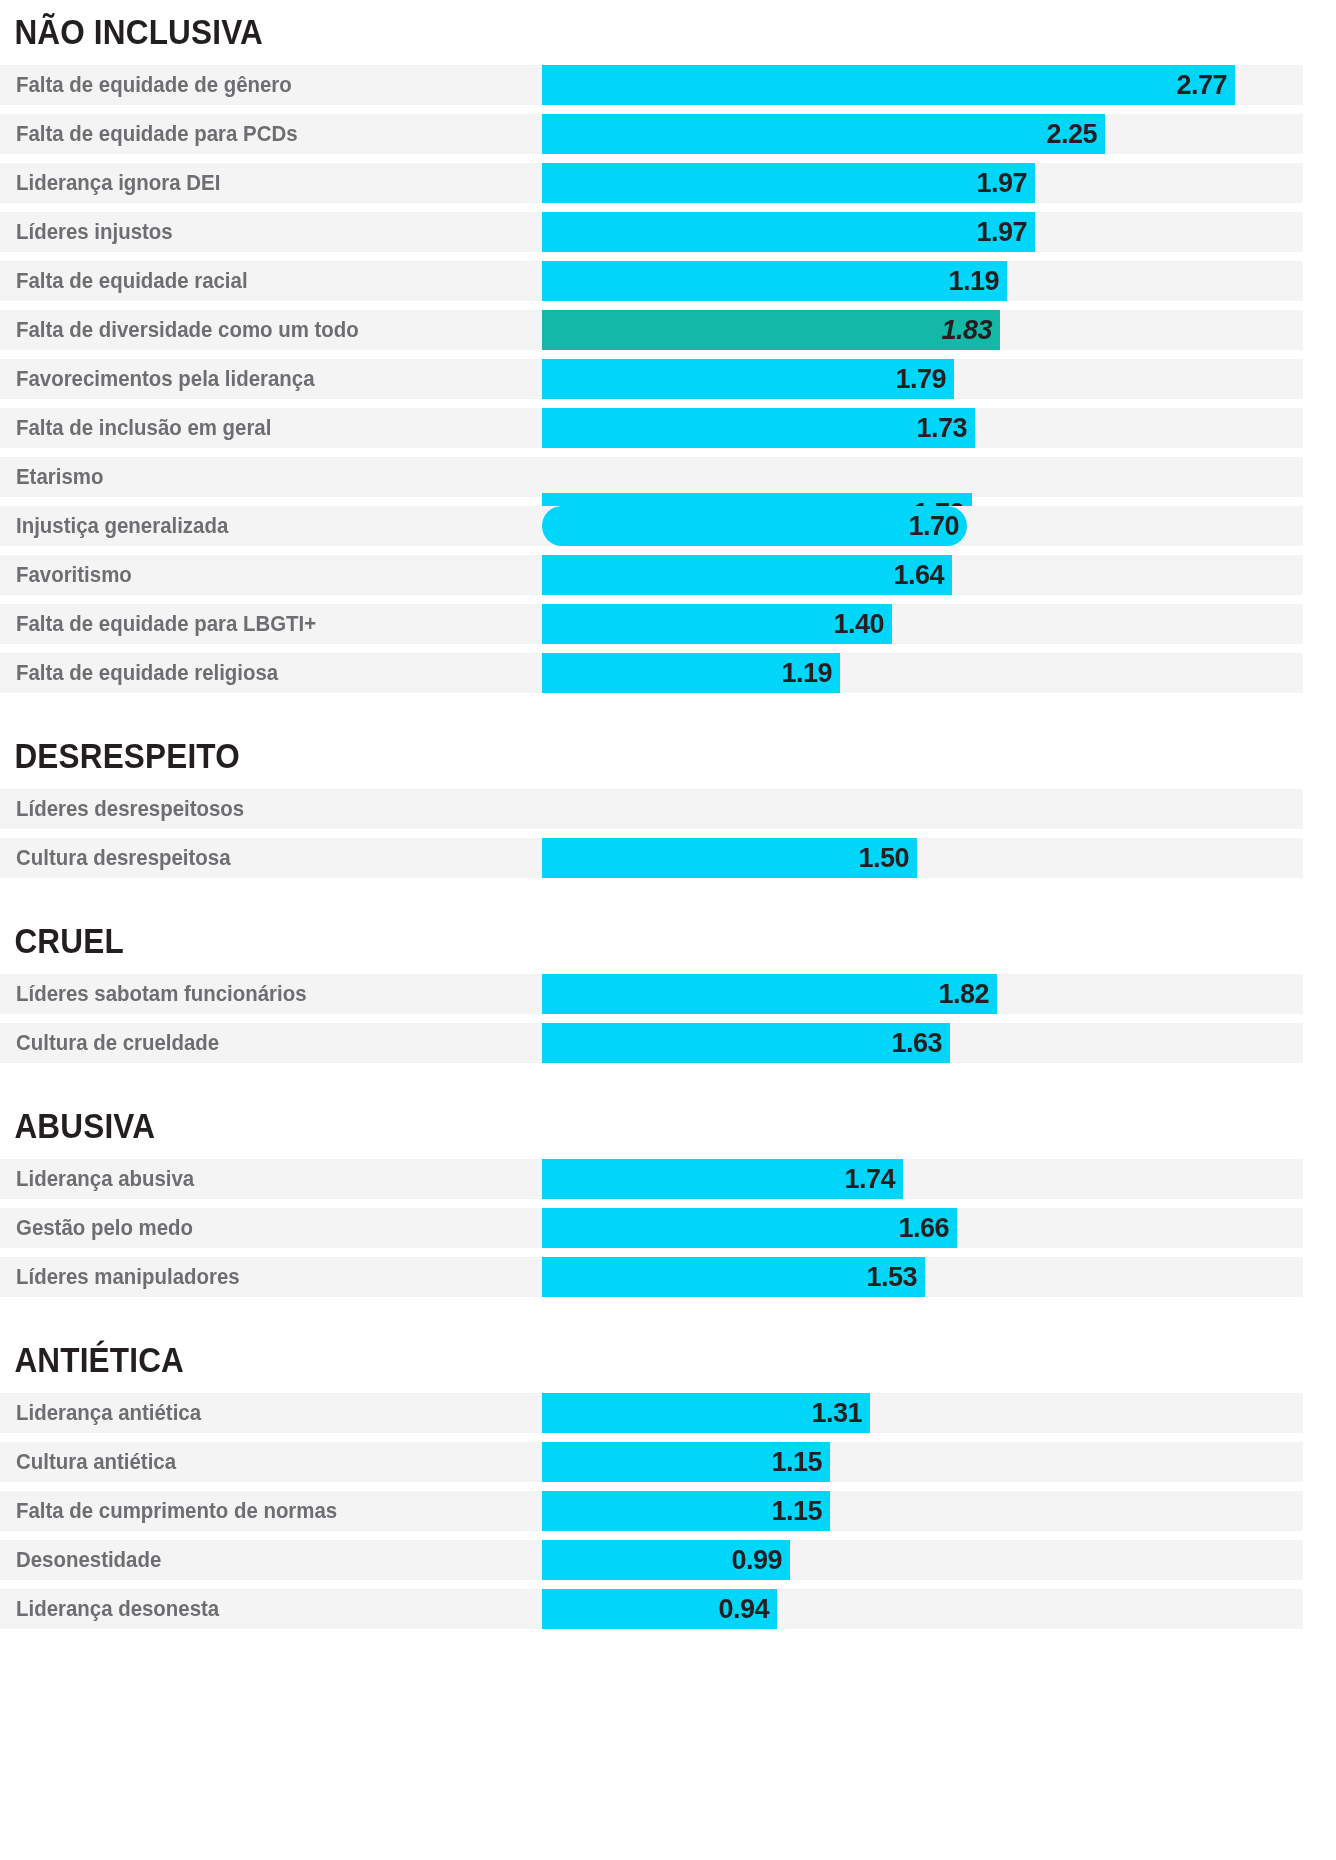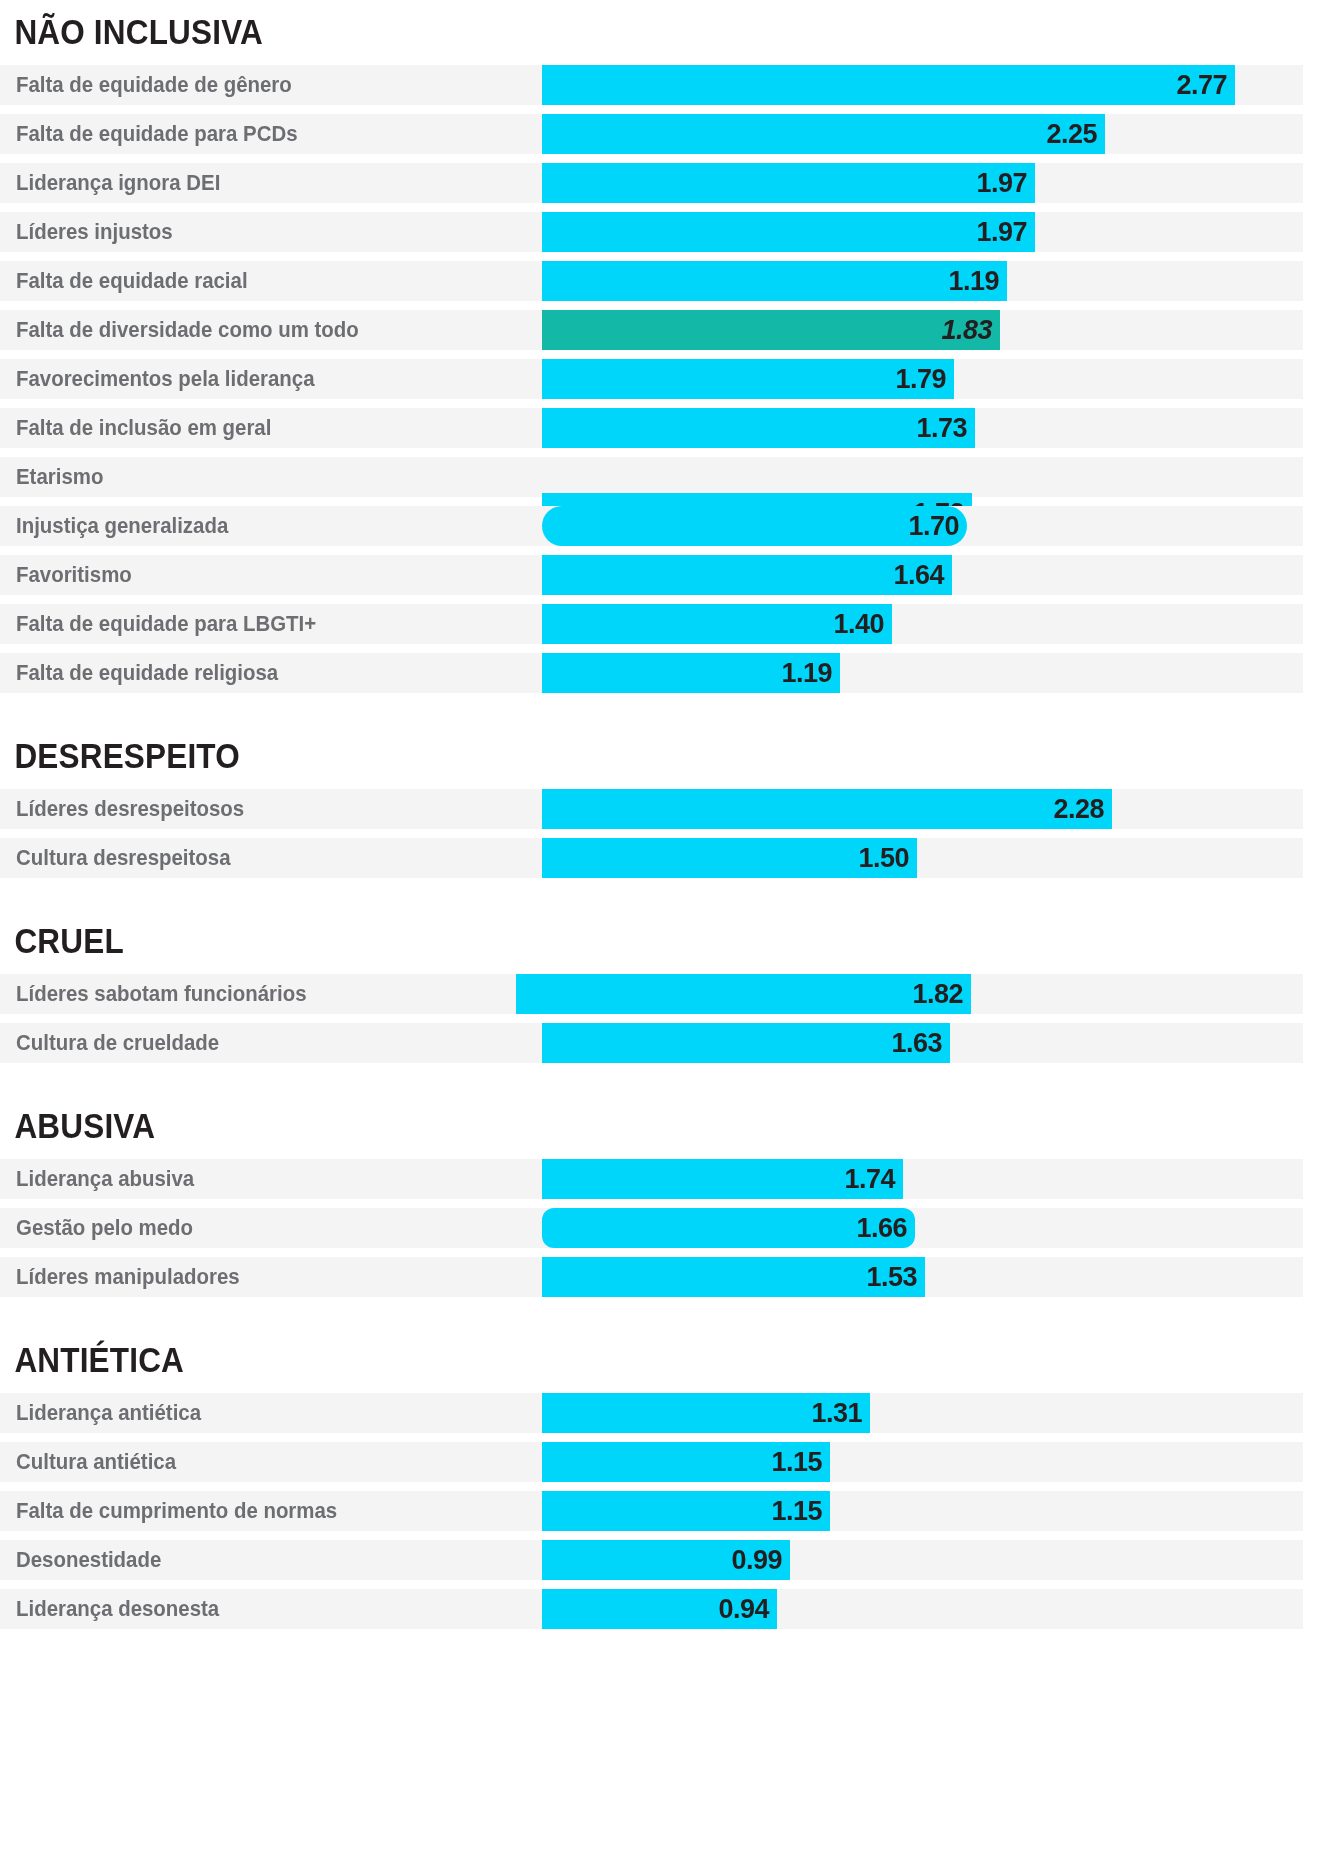--- a/index.html
+++ b/index.html
@@ -165,38 +165,35 @@
             <span class="bar-value">1.19</span>
           </div>
         </div>
       </div>
     </div>
     <div class="section">
       <div class="section-title">DESRESPEITO</div>
       <div class="rows">
         <div class="row">
           <span class="row-label">Líderes desrespeitosos</span>
-          <div class="bar" style="left: 542px; width: 570px; background: rgb(0, 213, 250);">
-            <span class="bar-value">2.28</span>
-          </div>
         </div>
         <div class="row">
           <span class="row-label">Cultura desrespeitosa</span>
           <div class="bar" style="left: 542px; width: 375px; background: rgb(0, 213, 250);">
             <span class="bar-value">1.50</span>
           </div>
         </div>
       </div>
     </div>
     <div class="section">
       <div class="section-title">CRUEL</div>
       <div class="rows">
         <div class="row">
           <span class="row-label">Líderes sabotam funcionários</span>
-          <div class="bar" style="left: 516px; width: 455px; background: rgb(0, 213, 250);">
+          <div class="bar" style="left: 542px; width: 455px; background: rgb(0, 213, 250);">
             <span class="bar-value">1.82</span>
           </div>
         </div>
         <div class="row">
           <span class="row-label">Cultura de crueldade</span>
           <div class="bar" style="left: 542px; width: 408px; background: rgb(0, 213, 250);">
             <span class="bar-value">1.63</span>
           </div>
         </div>
       </div>
@@ -205,21 +202,21 @@
       <div class="section-title">ABUSIVA</div>
       <div class="rows">
         <div class="row">
           <span class="row-label">Liderança abusiva</span>
           <div class="bar" style="left: 542px; width: 361px; background: rgb(0, 213, 250);">
             <span class="bar-value">1.74</span>
           </div>
         </div>
         <div class="row">
           <span class="row-label">Gestão pelo medo</span>
-          <div class="bar" style="left: 542px; width: 373px; background: rgb(0, 213, 250); border-radius: 12px;">
+          <div class="bar" style="left: 542px; width: 415px; background: rgb(0, 213, 250);">
             <span class="bar-value">1.66</span>
           </div>
         </div>
         <div class="row">
           <span class="row-label">Líderes manipuladores</span>
           <div class="bar" style="left: 542px; width: 383px; background: rgb(0, 213, 250);">
             <span class="bar-value">1.53</span>
           </div>
         </div>
       </div>

